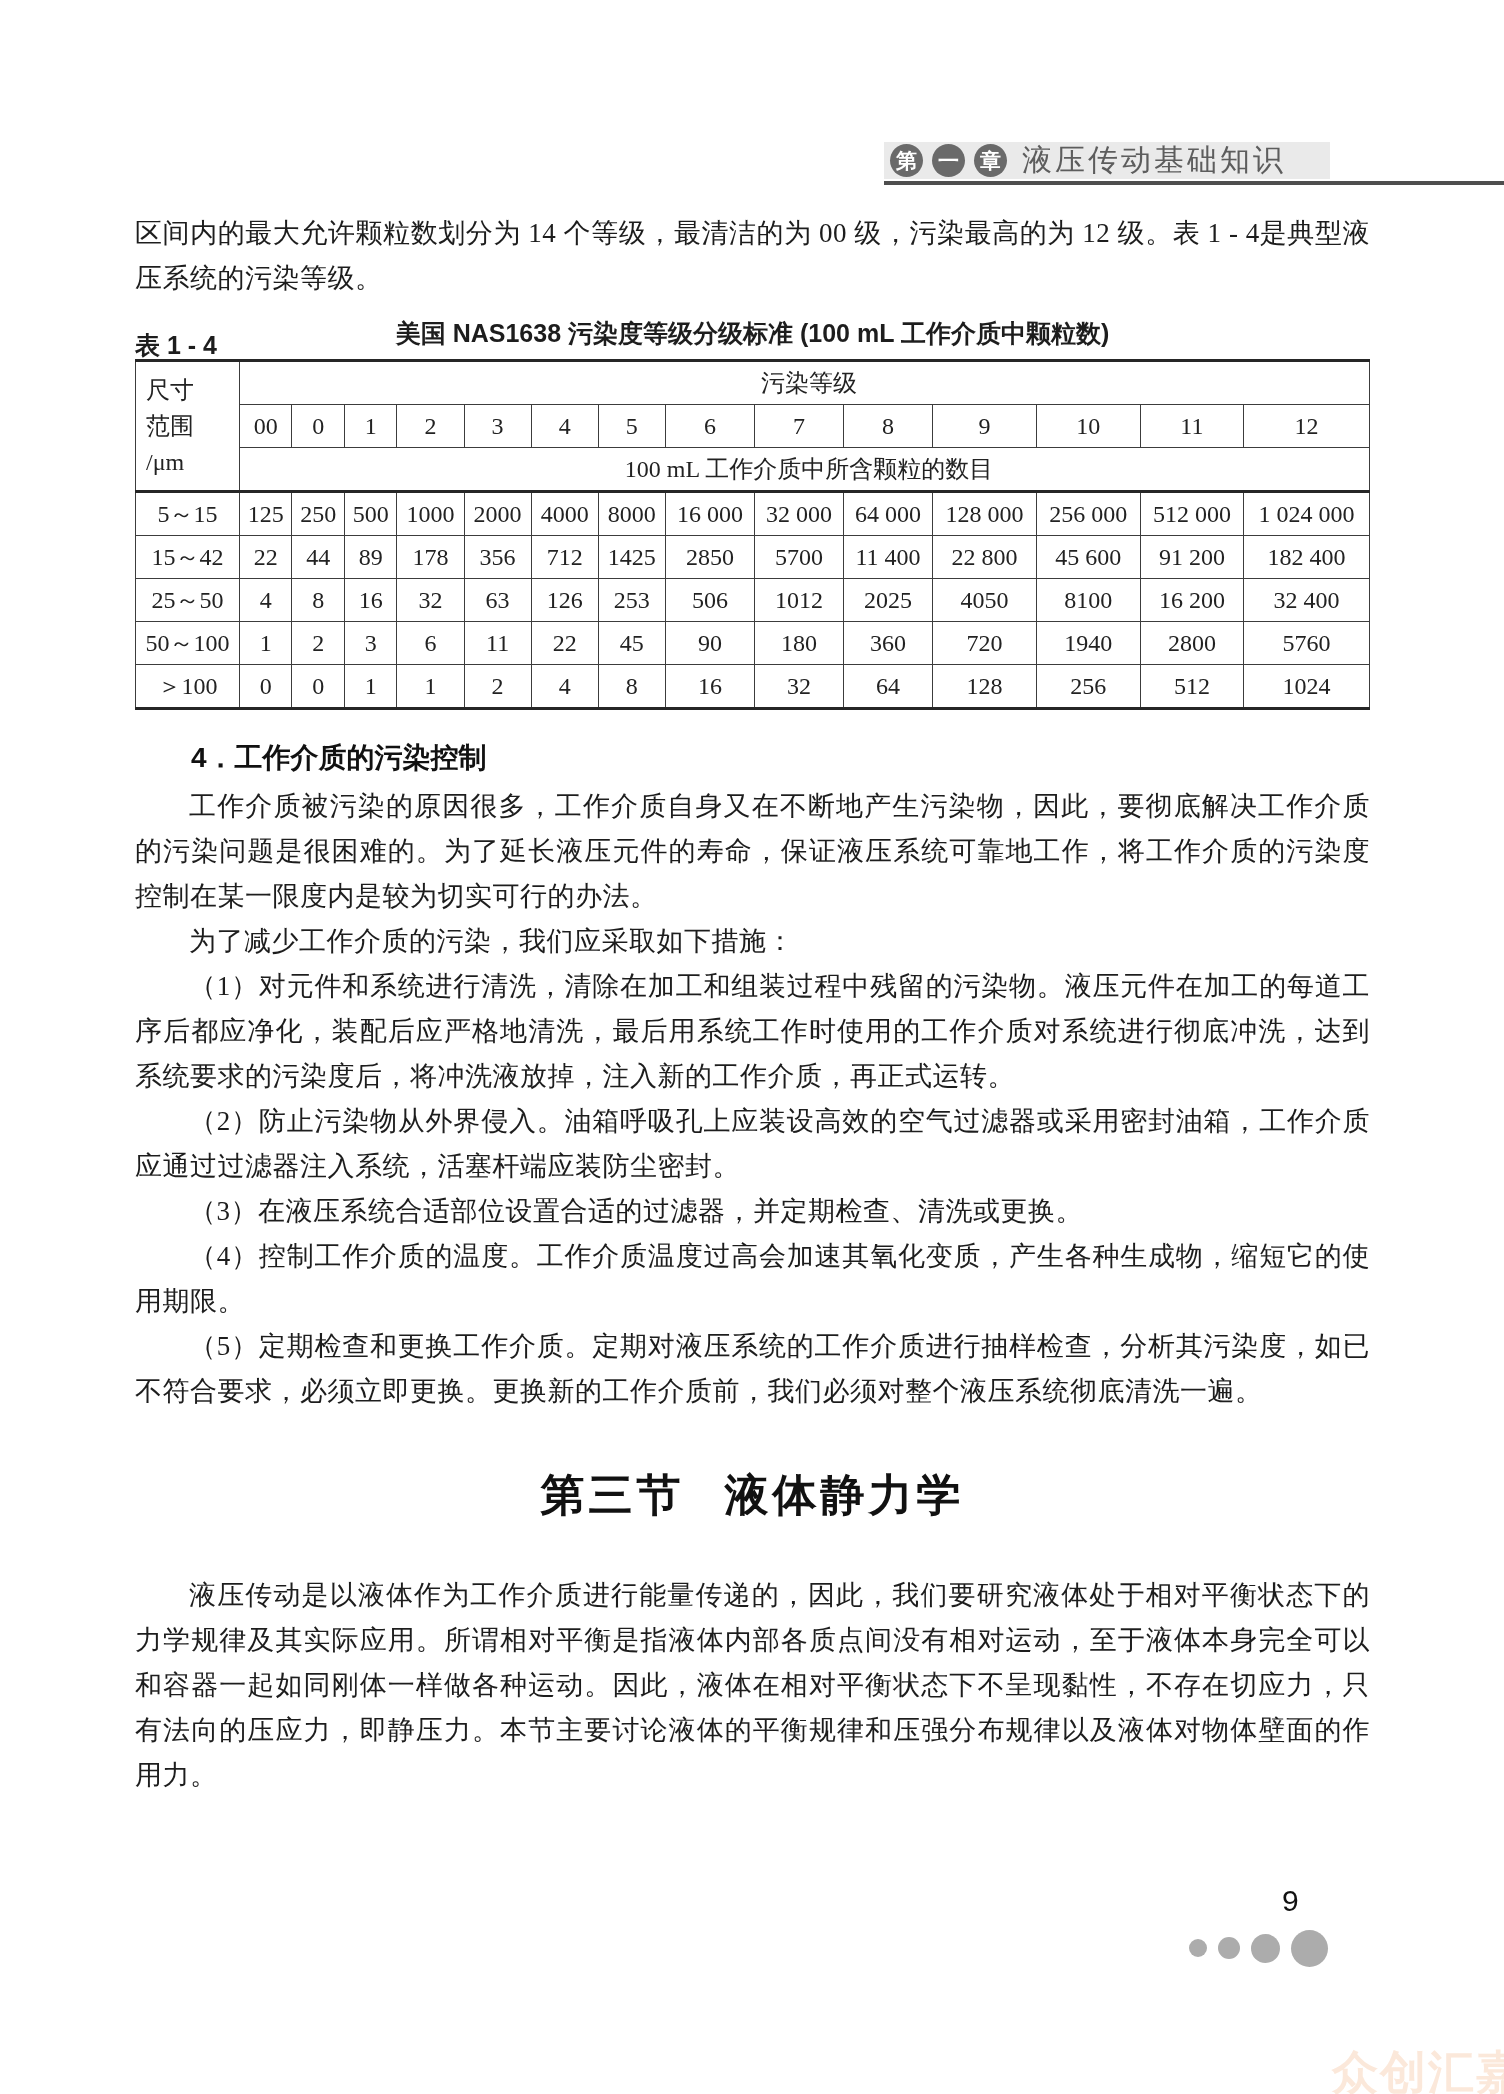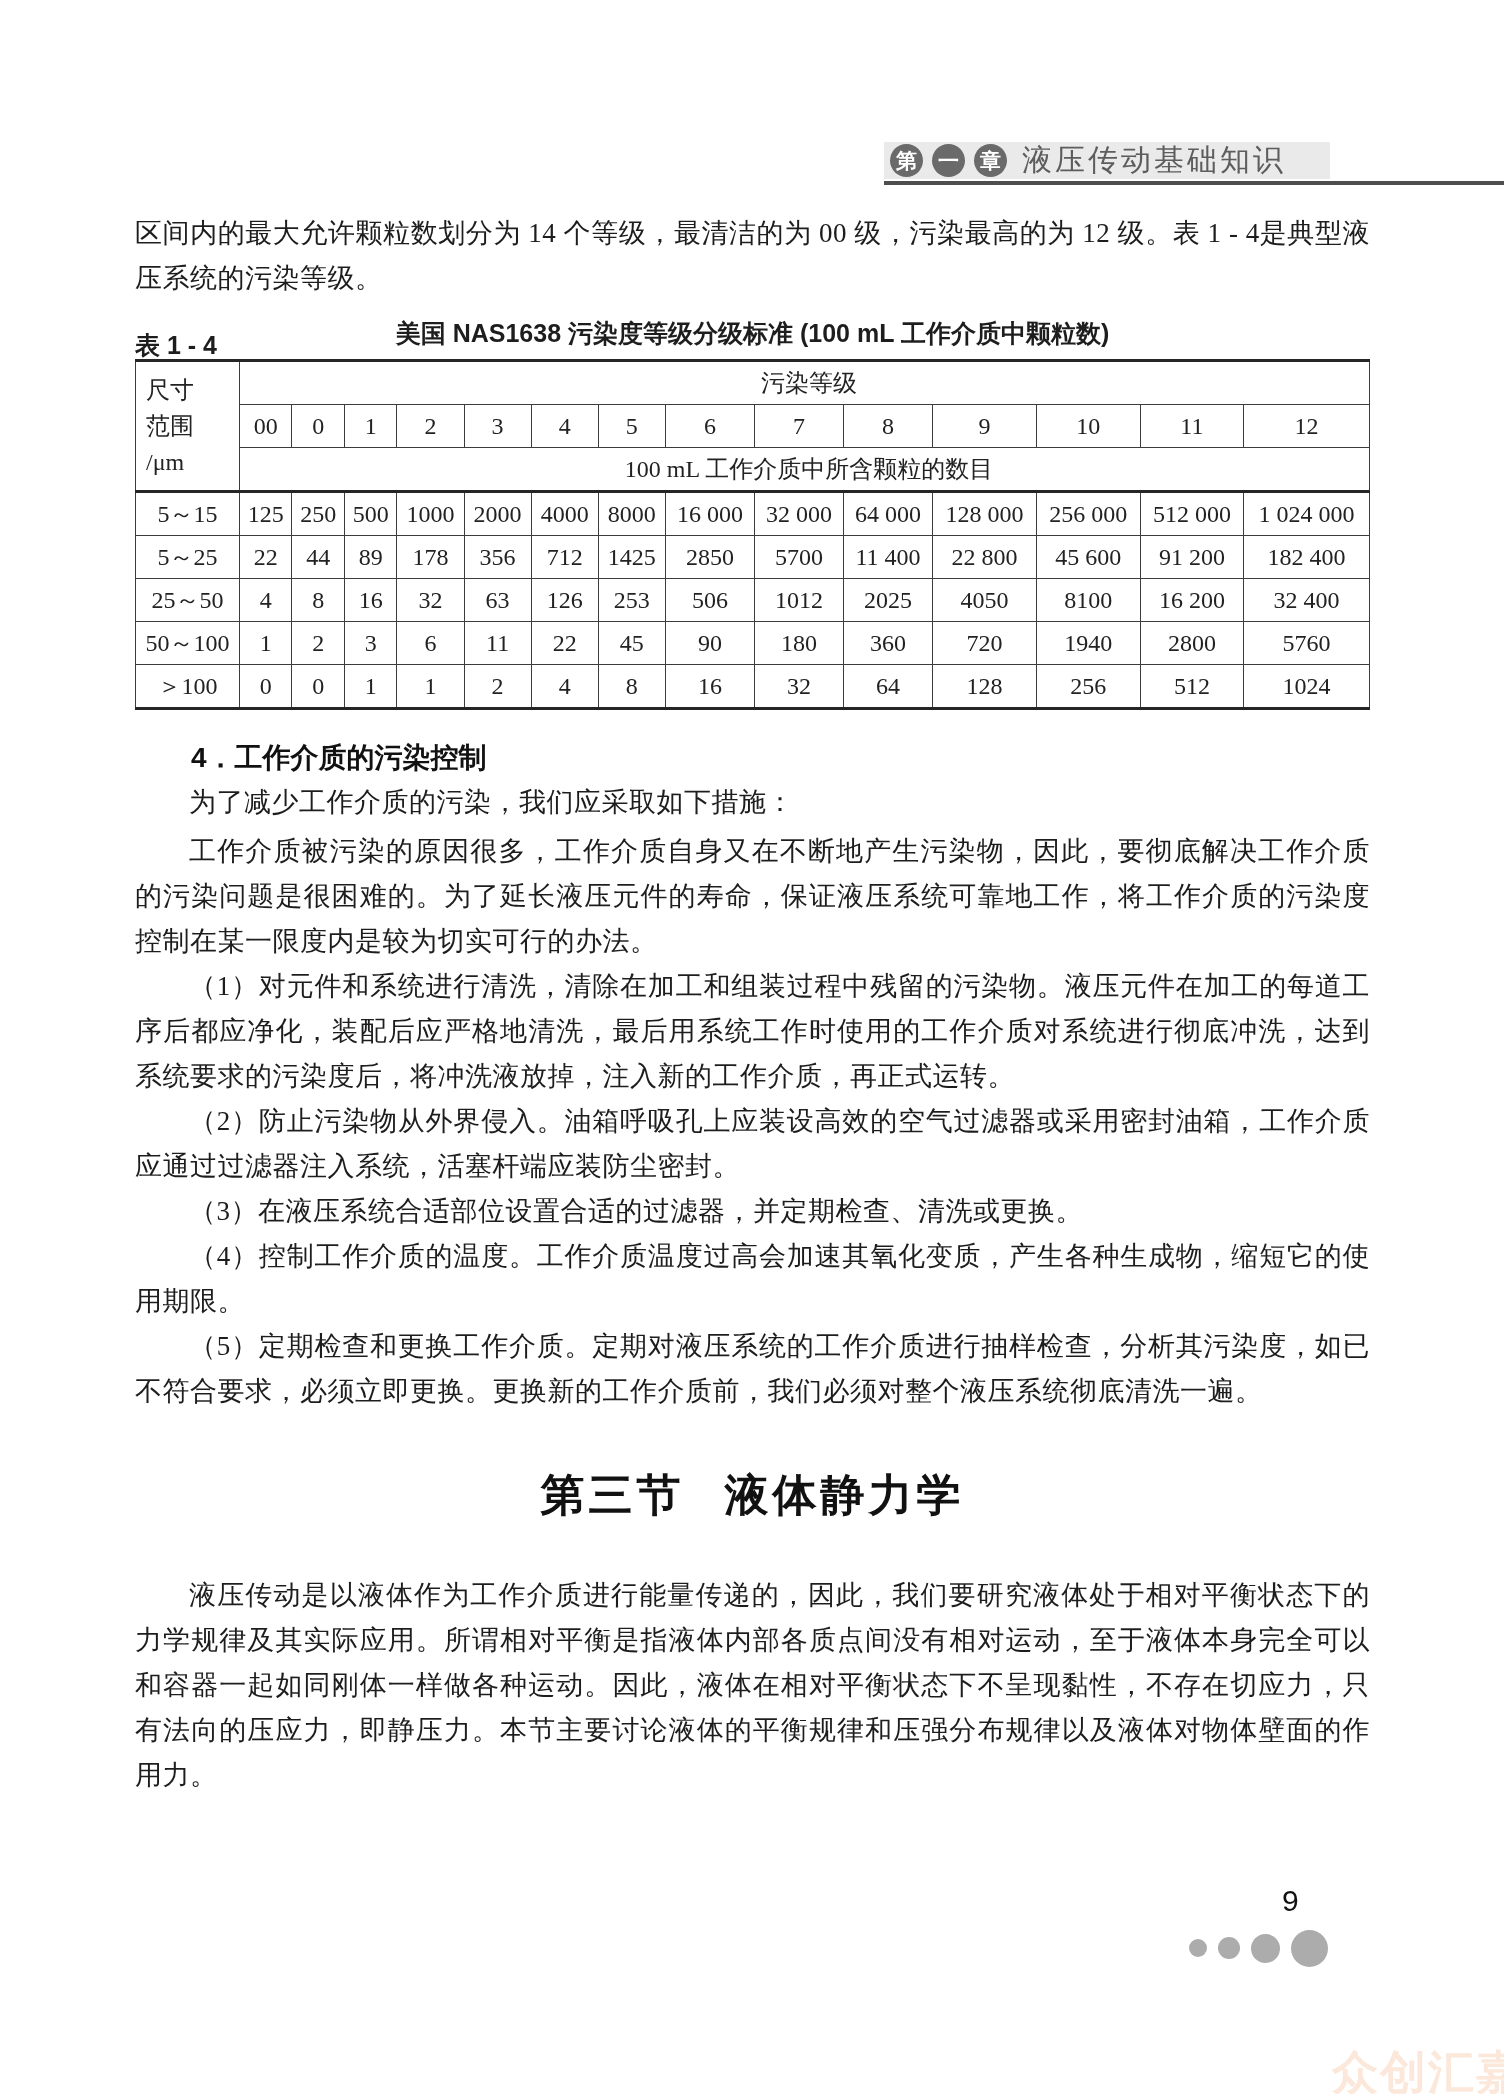--- a/index.html
+++ b/index.html
@@ -162,21 +162,21 @@
             <td>8000</td>
             <td>16 000</td>
             <td>32 000</td>
             <td>64 000</td>
             <td>128 000</td>
             <td>256 000</td>
             <td>512 000</td>
             <td>1 024 000</td>
           </tr>
           <tr>
-            <td>5～25</td>
+            <td>15～42</td>
             <td>22</td>
             <td>44</td>
             <td>89</td>
             <td>178</td>
             <td>356</td>
             <td>712</td>
             <td>1425</td>
             <td>2850</td>
             <td>5700</td>
             <td>11 400</td>
@@ -234,22 +234,22 @@
             <td>128</td>
             <td>256</td>
             <td>512</td>
             <td>1024</td>
           </tr>
         </tbody>
     </table>
 
     <h4 class="sub-heading">4．工作介质的污染控制</h4>
 
+    <p class="body-p indent" id="p2">工作介质被污染的原因很多，工作介质自身又在不断地产生污染物，因此，要彻底解决工作介质的污染问题是很困难的。为了延长液压元件的寿命，保证液压系统可靠地工作，将工作介质的污染度控制在某一限度内是较为切实可行的办法。</p>
     <p class="body-p indent">为了减少工作介质的污染，我们应采取如下措施：</p>
-    <p class="body-p indent" id="p2">工作介质被污染的原因很多，工作介质自身又在不断地产生污染物，因此，要彻底解决工作介质的污染问题是很困难的。为了延长液压元件的寿命，保证液压系统可靠地工作，将工作介质的污染度控制在某一限度内是较为切实可行的办法。</p>
     <p class="body-p indent">（1）对元件和系统进行清洗，清除在加工和组装过程中残留的污染物。液压元件在加工的每道工序后都应净化，装配后应严格地清洗，最后用系统工作时使用的工作介质对系统进行彻底冲洗，达到系统要求的污染度后，将冲洗液放掉，注入新的工作介质，再正式运转。</p>
     <p class="body-p indent">（2）防止污染物从外界侵入。油箱呼吸孔上应装设高效的空气过滤器或采用密封油箱，工作介质应通过过滤器注入系统，活塞杆端应装防尘密封。</p>
     <p class="body-p indent">（3）在液压系统合适部位设置合适的过滤器，并定期检查、清洗或更换。</p>
     <p class="body-p indent">（4）控制工作介质的温度。工作介质温度过高会加速其氧化变质，产生各种生成物，缩短它的使用期限。</p>
     <p class="body-p indent">（5）定期检查和更换工作介质。定期对液压系统的工作介质进行抽样检查，分析其污染度，如已不符合要求，必须立即更换。更换新的工作介质前，我们必须对整个液压系统彻底清洗一遍。</p>
 
     <h2 class="section-heading"><span>第三节</span><span class="sec-gap"></span><span>液体静力学</span></h2>
 
     <p class="body-p indent">液压传动是以液体作为工作介质进行能量传递的，因此，我们要研究液体处于相对平衡状态下的力学规律及其实际应用。所谓相对平衡是指液体内部各质点间没有相对运动，至于液体本身完全可以和容器一起如同刚体一样做各种运动。因此，液体在相对平衡状态下不呈现黏性，不存在切应力，只有法向的压应力，即静压力。本节主要讨论液体的平衡规律和压强分布规律以及液体对物体壁面的作用力。</p>
 

